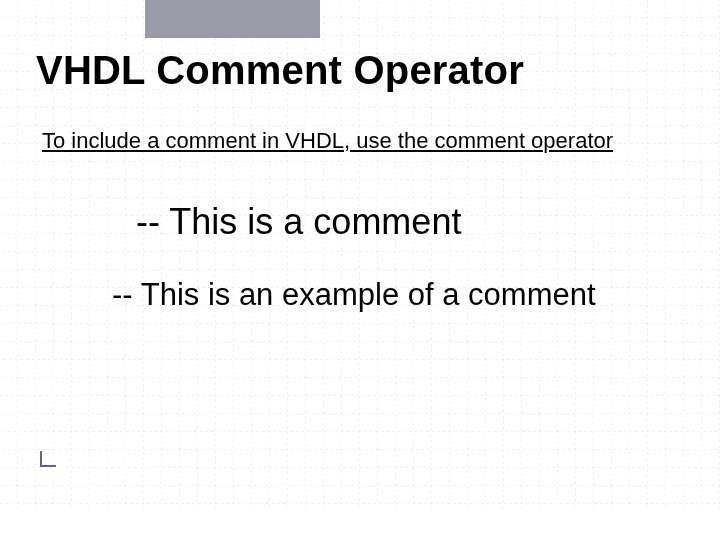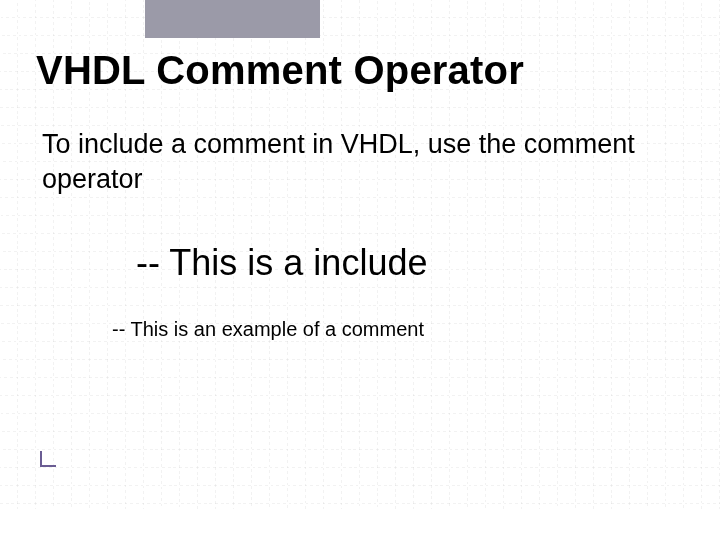--- a/index.html
+++ b/index.html
@@ -46,32 +46,33 @@
     box-sizing: border-box;
   }
   .title {
     font-size: 40px;
     font-weight: 700;
     margin: 0 0 34px 0;
     letter-spacing: 0.2px;
     color: #000;
   }
   .lead {
-    font-size: 27px;
+    font-size: 22px;
     line-height: 1.28;
     margin: 0 6px 46px 6px;
     max-width: 600px;
+    text-decoration: underline;
   }
   .big-example {
     font-size: 36px;
     margin: 0 0 34px 100px;
     color: #000;
   }
   .small-example {
-    font-size: 20px;
+    font-size: 31px;
     margin: 0 0 12px 76px;
     color: #000;
   }
   
   .corner {
     position: absolute;
     left: 40px;
     bottom: 42px;
     width: 16px;
     height: 16px;
@@ -90,20 +91,20 @@
 
 <div class="slide">
   <div class="grid"></div>
   <div class="title-shadow"></div>
 
   <div class="content">
     <h1 class="title">VHDL Comment Operator</h1>
 
     <p class="lead">To include a comment in VHDL, use the comment operator</p>
 
-    <p class="big-example">--  This is a include</p>
+    <p class="big-example">--  This is a comment</p>
 
     <p class="small-example">--  This is an example of a comment</p>
 
   </div>
 
   <div class="corner"></div>
 </div>
 
 </body></html>

